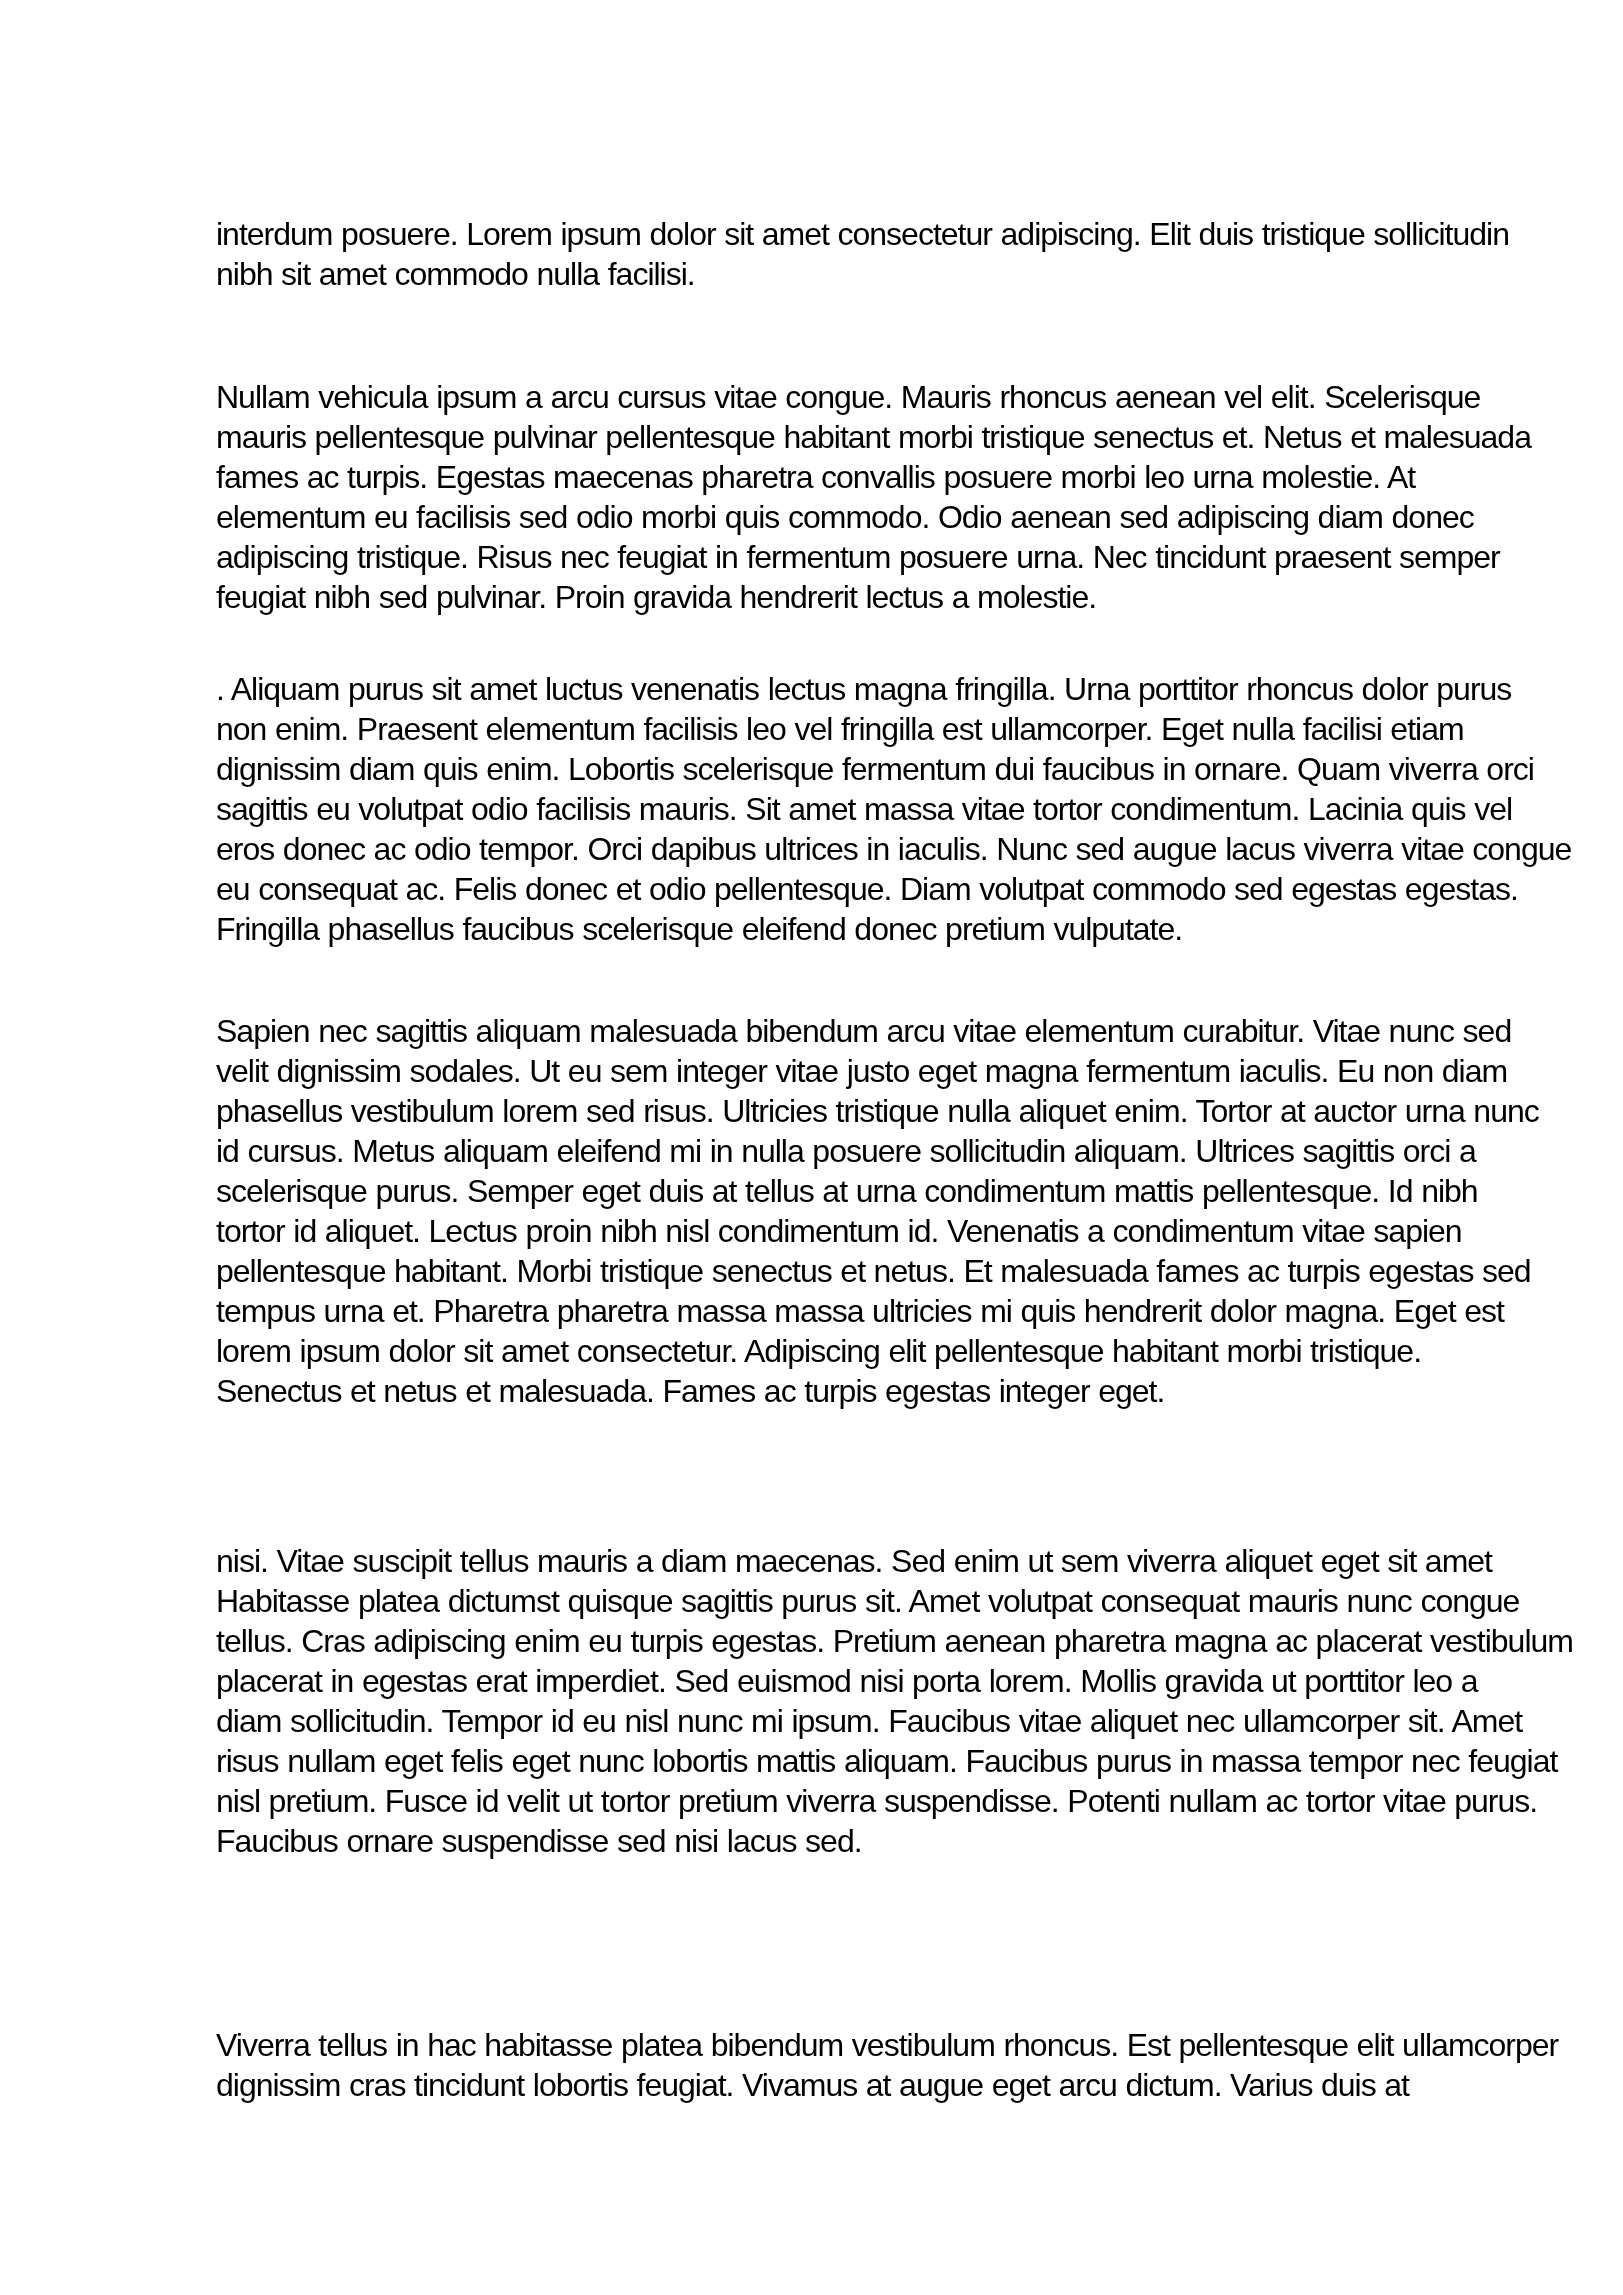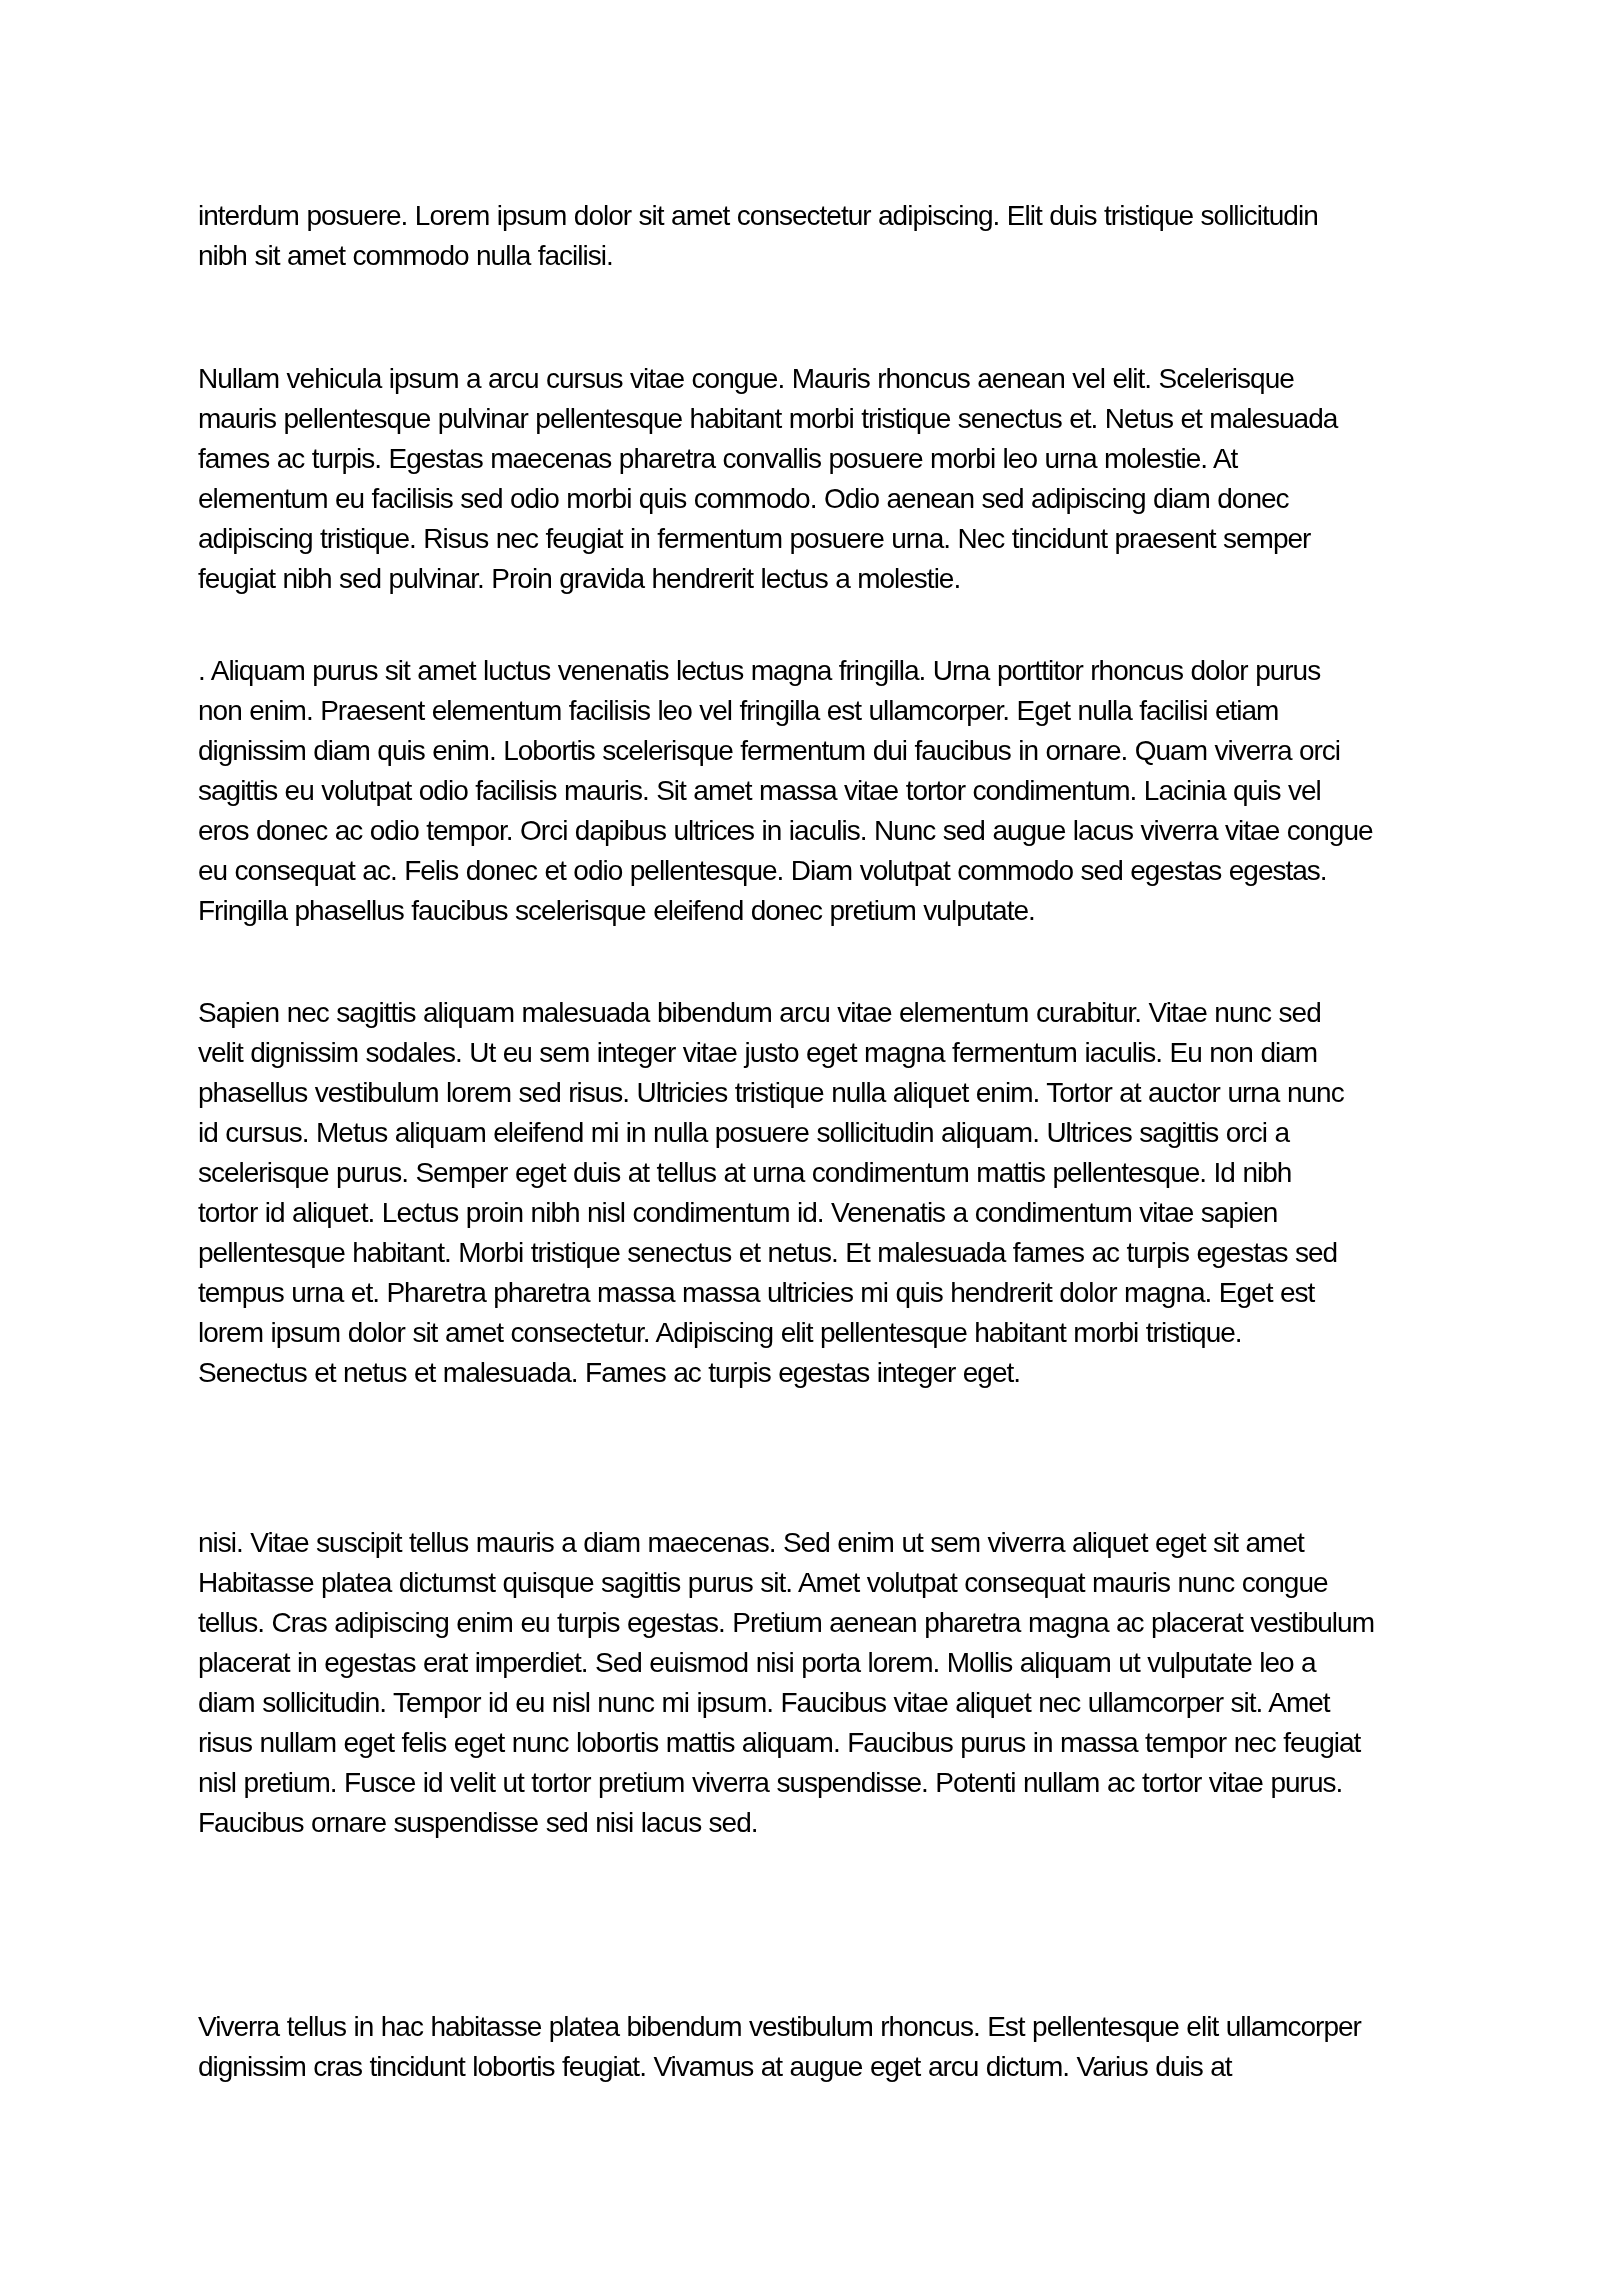--- a/index.html
+++ b/index.html
@@ -18,24 +18,24 @@
       left: 0;
       top: 0;
       width: 1623px;
       height: 2295px;
       background: #ffffff;
     }
     .para {
       position: absolute;
       left: 198px;
       width: 1243px;
-      margin: 0;
+      margin: 18px;
       color: #000000;
       font-family: "Liberation Sans", sans-serif;
-      font-size: 28px;
+      font-size: 32px;
       line-height: 40px;
     }
     .line {
       display: block;
       white-space: nowrap;
       letter-spacing: -1px;
       word-spacing: 0.7px;
     }
     #p0 { top: 196px; }
     #p1 { top: 359px; }
@@ -78,21 +78,21 @@
       <span class="line">tortor id aliquet. Lectus proin nibh nisl condimentum id. Venenatis a condimentum vitae sapien</span>
       <span class="line">pellentesque habitant. Morbi tristique senectus et netus. Et malesuada fames ac turpis egestas sed</span>
       <span class="line">tempus urna et. Pharetra pharetra massa massa ultricies mi quis hendrerit dolor magna. Eget est</span>
       <span class="line">lorem ipsum dolor sit amet consectetur. Adipiscing elit pellentesque habitant morbi tristique.</span>
       <span class="line">Senectus et netus et malesuada. Fames ac turpis egestas integer eget.</span>
     </p>
   <p class="para" id="p4">
       <span class="line">nisi. Vitae suscipit tellus mauris a diam maecenas. Sed enim ut sem viverra aliquet eget sit amet</span>
       <span class="line">Habitasse platea dictumst quisque sagittis purus sit. Amet volutpat consequat mauris nunc congue</span>
       <span class="line">tellus. Cras adipiscing enim eu turpis egestas. Pretium aenean pharetra magna ac placerat vestibulum</span>
-      <span class="line">placerat in egestas erat imperdiet. Sed euismod nisi porta lorem. Mollis aliquam ut vulputate leo a</span>
+      <span class="line">placerat in egestas erat imperdiet. Sed euismod nisi porta lorem. Mollis gravida ut porttitor leo a</span>
       <span class="line">diam sollicitudin. Tempor id eu nisl nunc mi ipsum. Faucibus vitae aliquet nec ullamcorper sit. Amet</span>
       <span class="line">risus nullam eget felis eget nunc lobortis mattis aliquam. Faucibus purus in massa tempor nec feugiat</span>
       <span class="line">nisl pretium. Fusce id velit ut tortor pretium viverra suspendisse. Potenti nullam ac tortor vitae purus.</span>
       <span class="line">Faucibus ornare suspendisse sed nisi lacus sed.</span>
     </p>
   <p class="para" id="p5">
       <span class="line">Viverra tellus in hac habitasse platea bibendum vestibulum rhoncus. Est pellentesque elit ullamcorper</span>
       <span class="line">dignissim cras tincidunt lobortis feugiat. Vivamus at augue eget arcu dictum. Varius duis at</span>
     </p>
 </div>

